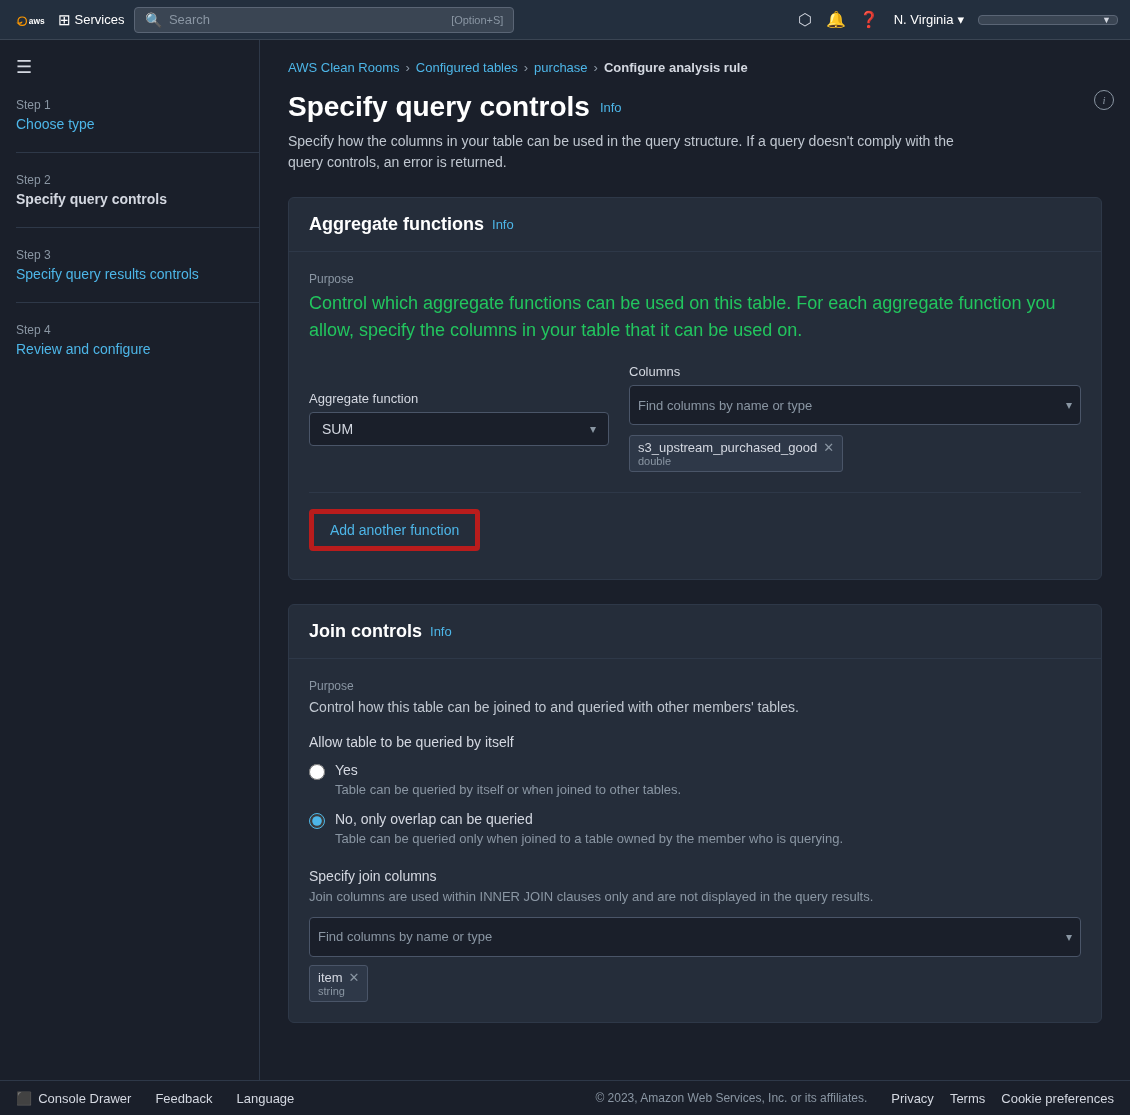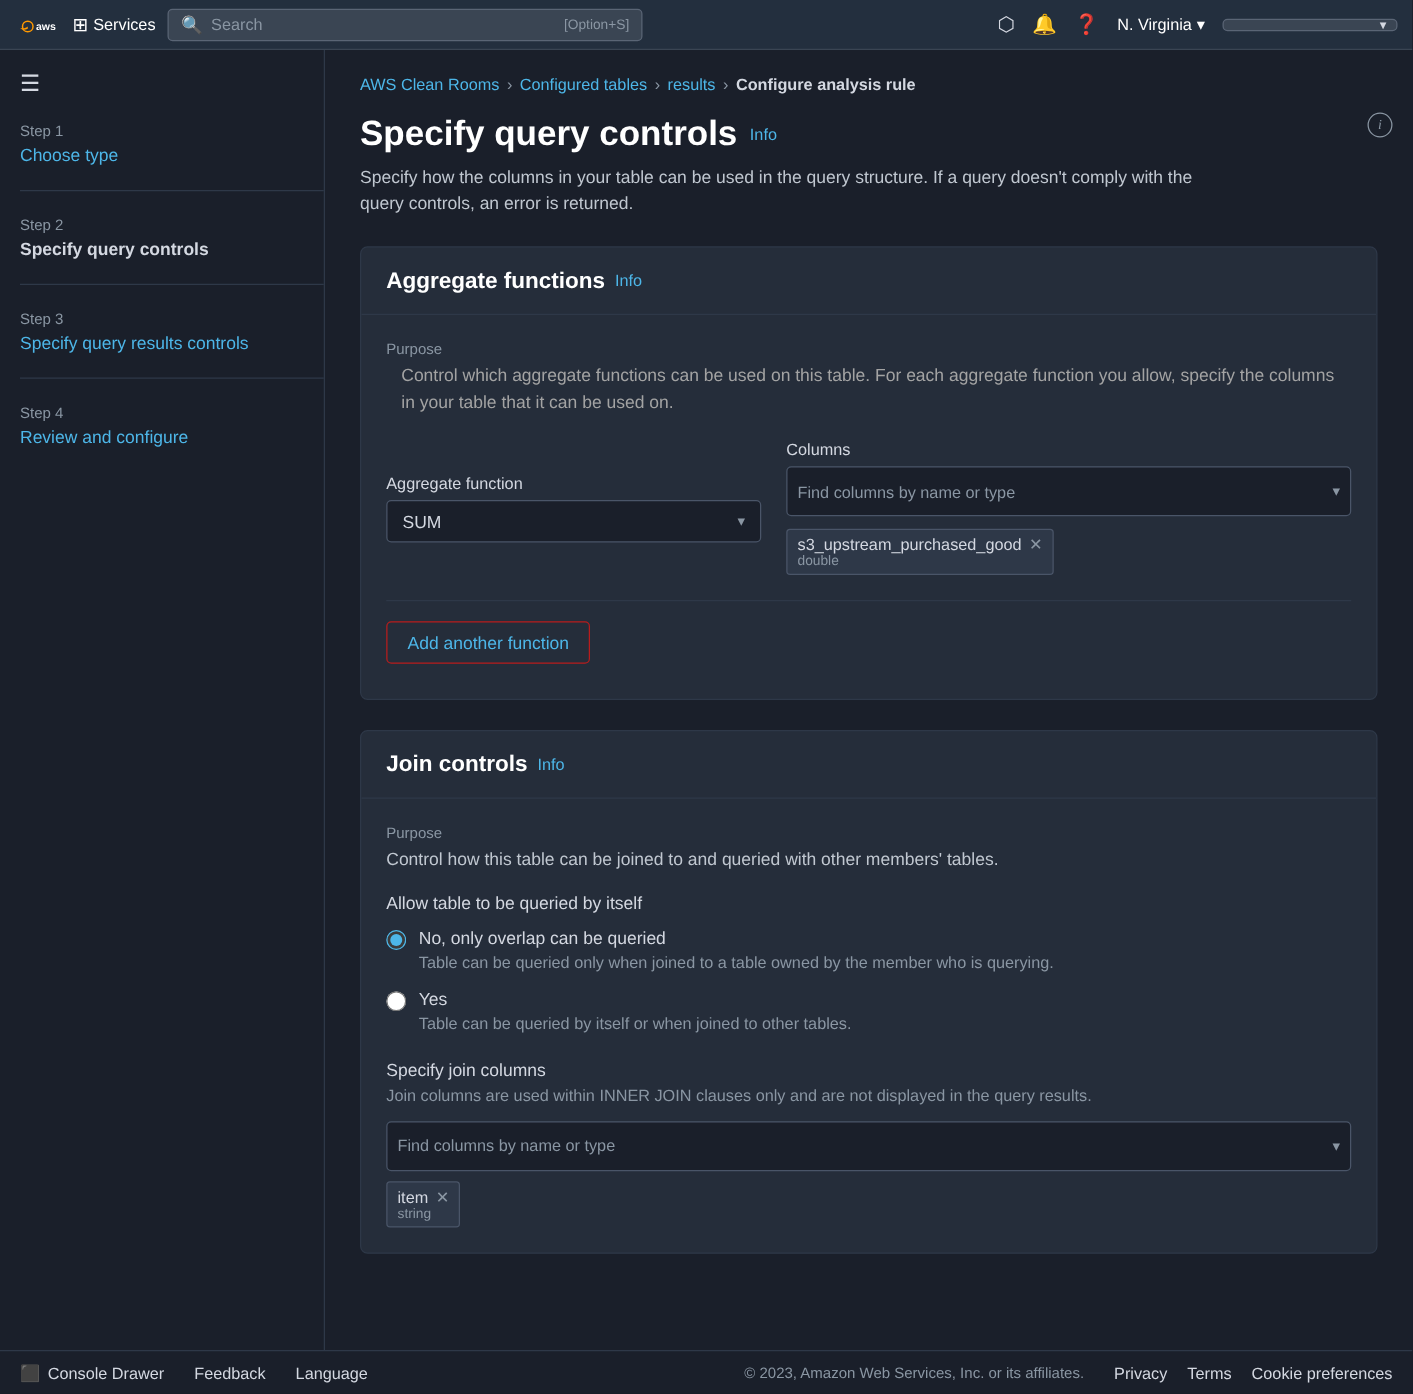--- a/index.html
+++ b/index.html
@@ -209,25 +209,24 @@
       padding: 20px;
     }
 
     
     .purpose-label {
       font-size: 12px;
       color: #8a96a3;
       margin-bottom: 4px;
     }
     .purpose-text {
-      font-size: 14px;
-      color: #a3a3a3;
+      font-size: 18px;
+      color: #22c55e;
       line-height: 1.5;
       margin-bottom: 20px;
-      margin-left: 12px;
     }
 
     
     .function-row {
       display: flex;
       gap: 20px;
       margin-bottom: 20px;
     }
     .function-col {
       display: flex;
@@ -296,21 +295,21 @@
     }
     .tag-remove {
       cursor: pointer;
       color: #8a96a3;
       font-size: 13px;
     }
 
     
     .add-function-btn {
       background-color: transparent;
-      border: 1px solid #b91c1c;
+      border: 5px solid #b91c1c;
       color: #4db6e8;
       padding: 8px 16px;
       border-radius: 4px;
       cursor: pointer;
       font-size: 14px;
       margin-bottom: 8px;
     }
     .required-note {
       font-size: 13px;
       color: #8a96a3;
@@ -471,21 +470,21 @@
       </div>
     </aside>
 
     <main class="main-content">
 
       <nav class="breadcrumb">
         <span class="breadcrumb-link">AWS Clean Rooms</span>
         <span class="breadcrumb-separator">›</span>
         <span class="breadcrumb-link">Configured tables</span>
         <span class="breadcrumb-separator">›</span>
-        <span class="breadcrumb-link">results</span>
+        <span class="breadcrumb-link">purchase</span>
         <span class="breadcrumb-separator">›</span>
         <span class="breadcrumb-current">Configure analysis rule</span>
       </nav>
 
       <div class="page-title-row">
         <h1 class="page-title">Specify query controls</h1>
         <span class="info-badge">Info</span>
       </div>
       <p class="page-description">Specify how the columns in your table can be used in the query structure. If a query doesn't comply with the query controls, an error is returned.</p>
 
@@ -540,32 +539,32 @@
         </div>
         <div class="section-body">
           <div class="purpose-label">Purpose</div>
           <p class="join-purpose-text">Control how this table can be joined to and queried with other members' tables.</p>
 
           <div class="allow-self-query-label">Allow table to be queried by itself</div>
 
           <div class="radio-group">
 
             <div class="radio-item">
+              <input type="radio" class="radio-input" name="self-query" style="">
+              <div class="radio-label-group">
+                <span class="radio-label">Yes</span>
+                <span class="radio-desc">Table can be queried by itself or when joined to other tables.</span>
+              </div>
+            </div>
+
+            <div class="radio-item">
               <input type="radio" class="radio-input" name="self-query" checked="" style="">
               <div class="radio-label-group">
                 <span class="radio-label">No, only overlap can be queried</span>
                 <span class="radio-desc">Table can be queried only when joined to a table owned by the member who is querying.</span>
-              </div>
-            </div>
-
-            <div class="radio-item">
-              <input type="radio" class="radio-input" name="self-query" style="">
-              <div class="radio-label-group">
-                <span class="radio-label">Yes</span>
-                <span class="radio-desc">Table can be queried by itself or when joined to other tables.</span>
               </div>
             </div>
           </div>
 
           <div class="join-cols-label">Specify join columns</div>
           <div class="join-cols-desc">Join columns are used within INNER JOIN clauses only and are not displayed in the query results.</div>
 
           <div class="tag-input-container" style="margin-bottom:8px;">
             <span class="placeholder-text">Find columns by name or type</span>
             <span class="chevron">▾</span>

